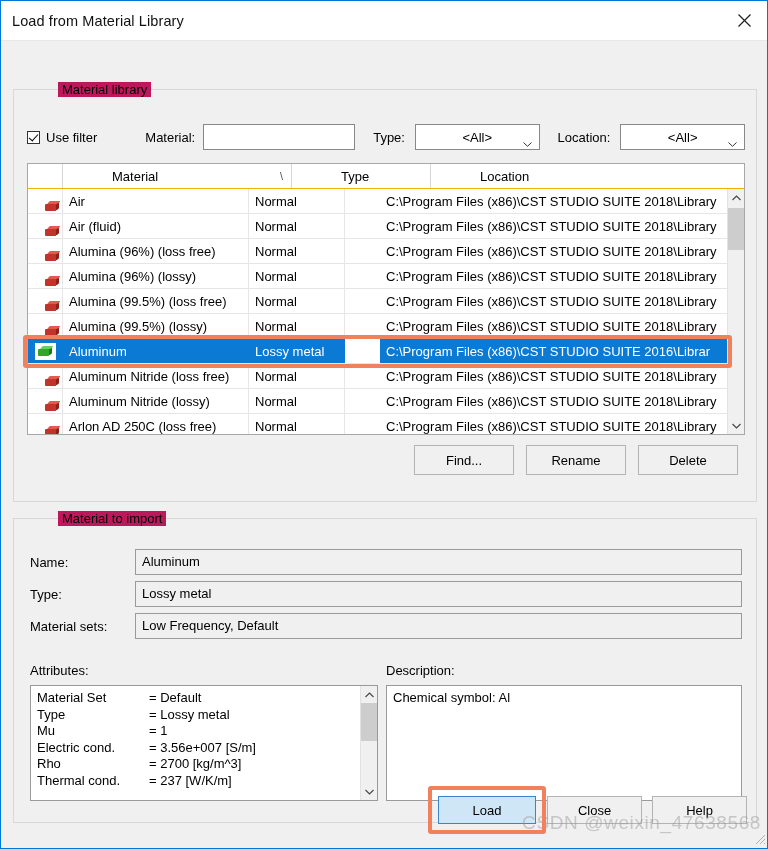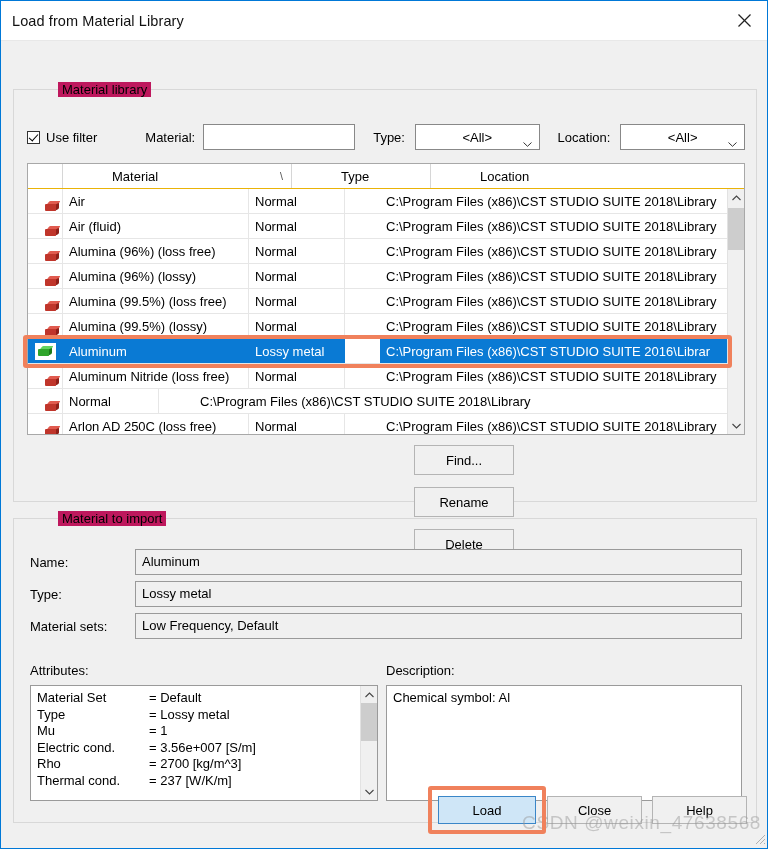--- a/index.html
+++ b/index.html
@@ -283,21 +283,20 @@
     font-family: "Liberation Sans", sans-serif;
     display: flex; align-items: center; justify-content: center;
     cursor: pointer;
     color: #000;
   }
   .btnrow-lib {
     position: absolute;
     left: 400px; top: 355px;
     display: flex;
     gap: 12px;
-    flex-direction: column;
   }
   .btnrow-lib .btn { width: 100px; }
 
   
   .field-row {
     position: absolute;
     display: flex;
     align-items: center;
     height: 26px;
   }
@@ -522,20 +521,21 @@
                   <span class="cube-holder"><span class="cube"><span class="top"></span><span class="side"></span><span class="front"></span></span></span>
                 </div>
                 <div class="cell c-mat">Aluminum Nitride (loss free)</div>
                 <div class="cell c-type">Normal</div>
                 <div class="cell c-loc">C:\Program Files (x86)\CST STUDIO SUITE 2018\Library</div>
               </div>
               <div class="row">
                 <div class="cell c-icon">
                   <span class="cube-holder"><span class="cube"><span class="top"></span><span class="side"></span><span class="front"></span></span></span>
                 </div>
+                <div class="cell c-mat">Aluminum Nitride (lossy)</div>
                 <div class="cell c-type">Normal</div>
                 <div class="cell c-loc">C:\Program Files (x86)\CST STUDIO SUITE 2018\Library</div>
               </div>
               <div class="row">
                 <div class="cell c-icon">
                   <span class="cube-holder"><span class="cube"><span class="top"></span><span class="side"></span><span class="front"></span></span></span>
                 </div>
                 <div class="cell c-mat">Arlon AD 250C (loss free)</div>
                 <div class="cell c-type">Normal</div>
                 <div class="cell c-loc">C:\Program Files (x86)\CST STUDIO SUITE 2018\Library</div>

